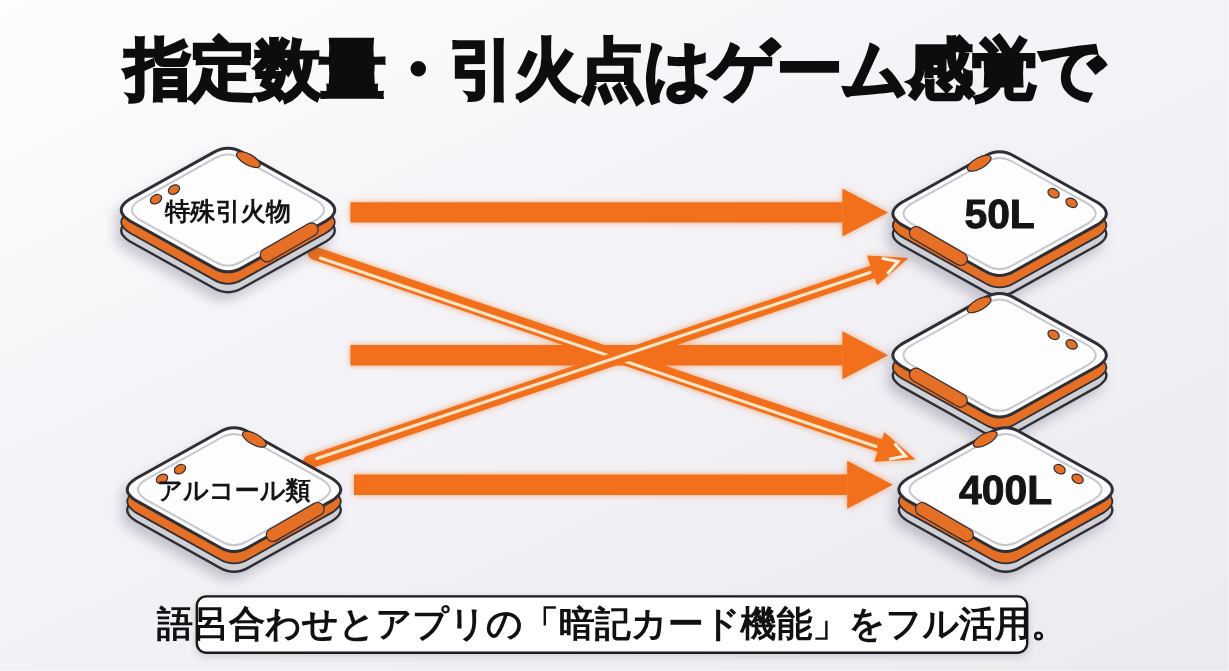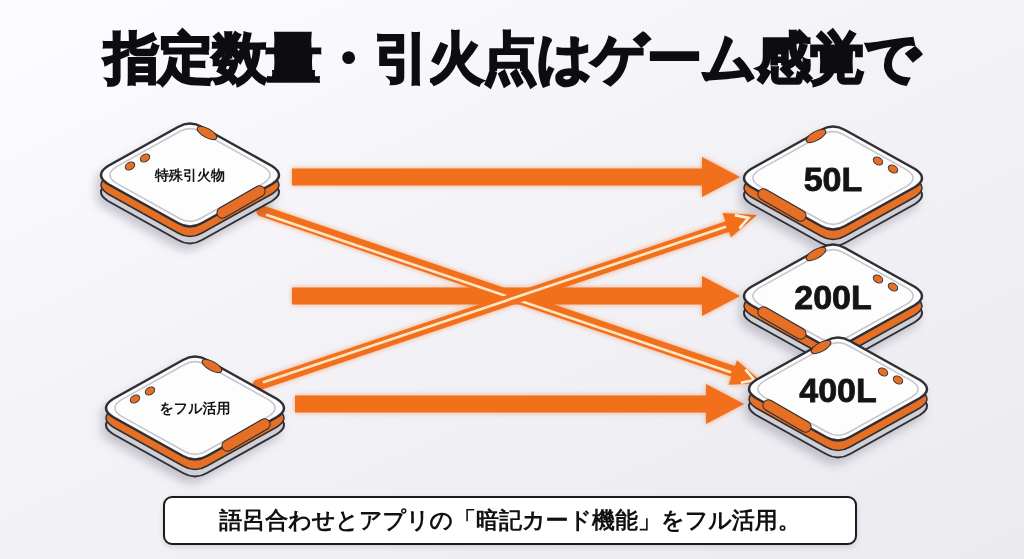--- a/index.html
+++ b/index.html
@@ -28,29 +28,29 @@
   .card { position:absolute; width:200px; height:134px; }
   .card-art {
     position:absolute; left:0; top:0; width:200px; height:134px;
     filter:drop-shadow(-4px 6px 5px rgba(75,75,100,.28));
   }
   .card-label {
     position:absolute; left:0; right:0; top:6px; height:104px;
     display:flex; align-items:center; justify-content:center;
     font-weight:bold; color:#141416; white-space:nowrap;
   }
-  .card-label.jp { font-size:14px; letter-spacing:0; }
+  .card-label.jp { font-size:21px; letter-spacing:0; }
   .card-label.qty { font-size:34px; -webkit-text-stroke:.8px #141416; }
   .caption {
     position:absolute; left:163px; top:496px; width:694px; height:49px;
     background:#ffffff; border:2.5px solid #1b1b1f; border-radius:9px;
     display:flex; align-items:center; justify-content:center;
     box-shadow:0 2px 5px rgba(40,40,60,.15);
   }
-  .caption span { font-size:23px; font-weight:bold; color:#111114; white-space:nowrap; }
+  .caption span { font-size:30px; font-weight:bold; color:#111114; white-space:nowrap; }
   .defs-hidden { position:absolute; width:0; height:0; overflow:hidden; }
 </style>
 </head>
 <body>
 
 <div class="stage">
 
   <svg class="defs-hidden" aria-hidden="true">
     <defs>
       <g id="cardShape">
@@ -104,36 +104,35 @@
   <div class="card" style="left:90px;top:118px">
     <svg class="card-art" viewBox="0 0 200 134">
         <use href="#cardShape"></use>
       </svg>
     <div class="card-label jp">特殊引火物</div>
   </div>
   <div class="card" style="left:95px;top:351px">
     <svg class="card-art" viewBox="0 0 200 134">
         <use href="#cardShape"></use>
       </svg>
-    <div class="card-label jp">をフル活用</div>
+    <div class="card-label jp">アルコール類</div>
   </div>
 
   <div class="card" style="left:733px;top:121px">
     <svg class="card-art" viewBox="0 0 200 134">
         <use href="#cardShape" transform="translate(200,0) scale(-1 1)"></use>
       </svg>
     <div class="card-label qty">50L</div>
   </div>
   <div class="card" style="left:733px;top:239px">
     <svg class="card-art" viewBox="0 0 200 134">
         <use href="#cardShape" transform="translate(200,0) scale(-1 1)"></use>
       </svg>
-    <div class="card-label qty">200L</div>
   </div>
-  <div class="card" style="left:738px;top:332px">
+  <div class="card" style="left:738px;top:351px">
     <svg class="card-art" viewBox="0 0 200 134">
         <use href="#cardShape" transform="translate(200,0) scale(-1 1)"></use>
       </svg>
     <div class="card-label qty">400L</div>
   </div>
 
   <div class="caption">
     <span>語呂合わせとアプリの「暗記カード機能」をフル活用。</span>
   </div>
 

